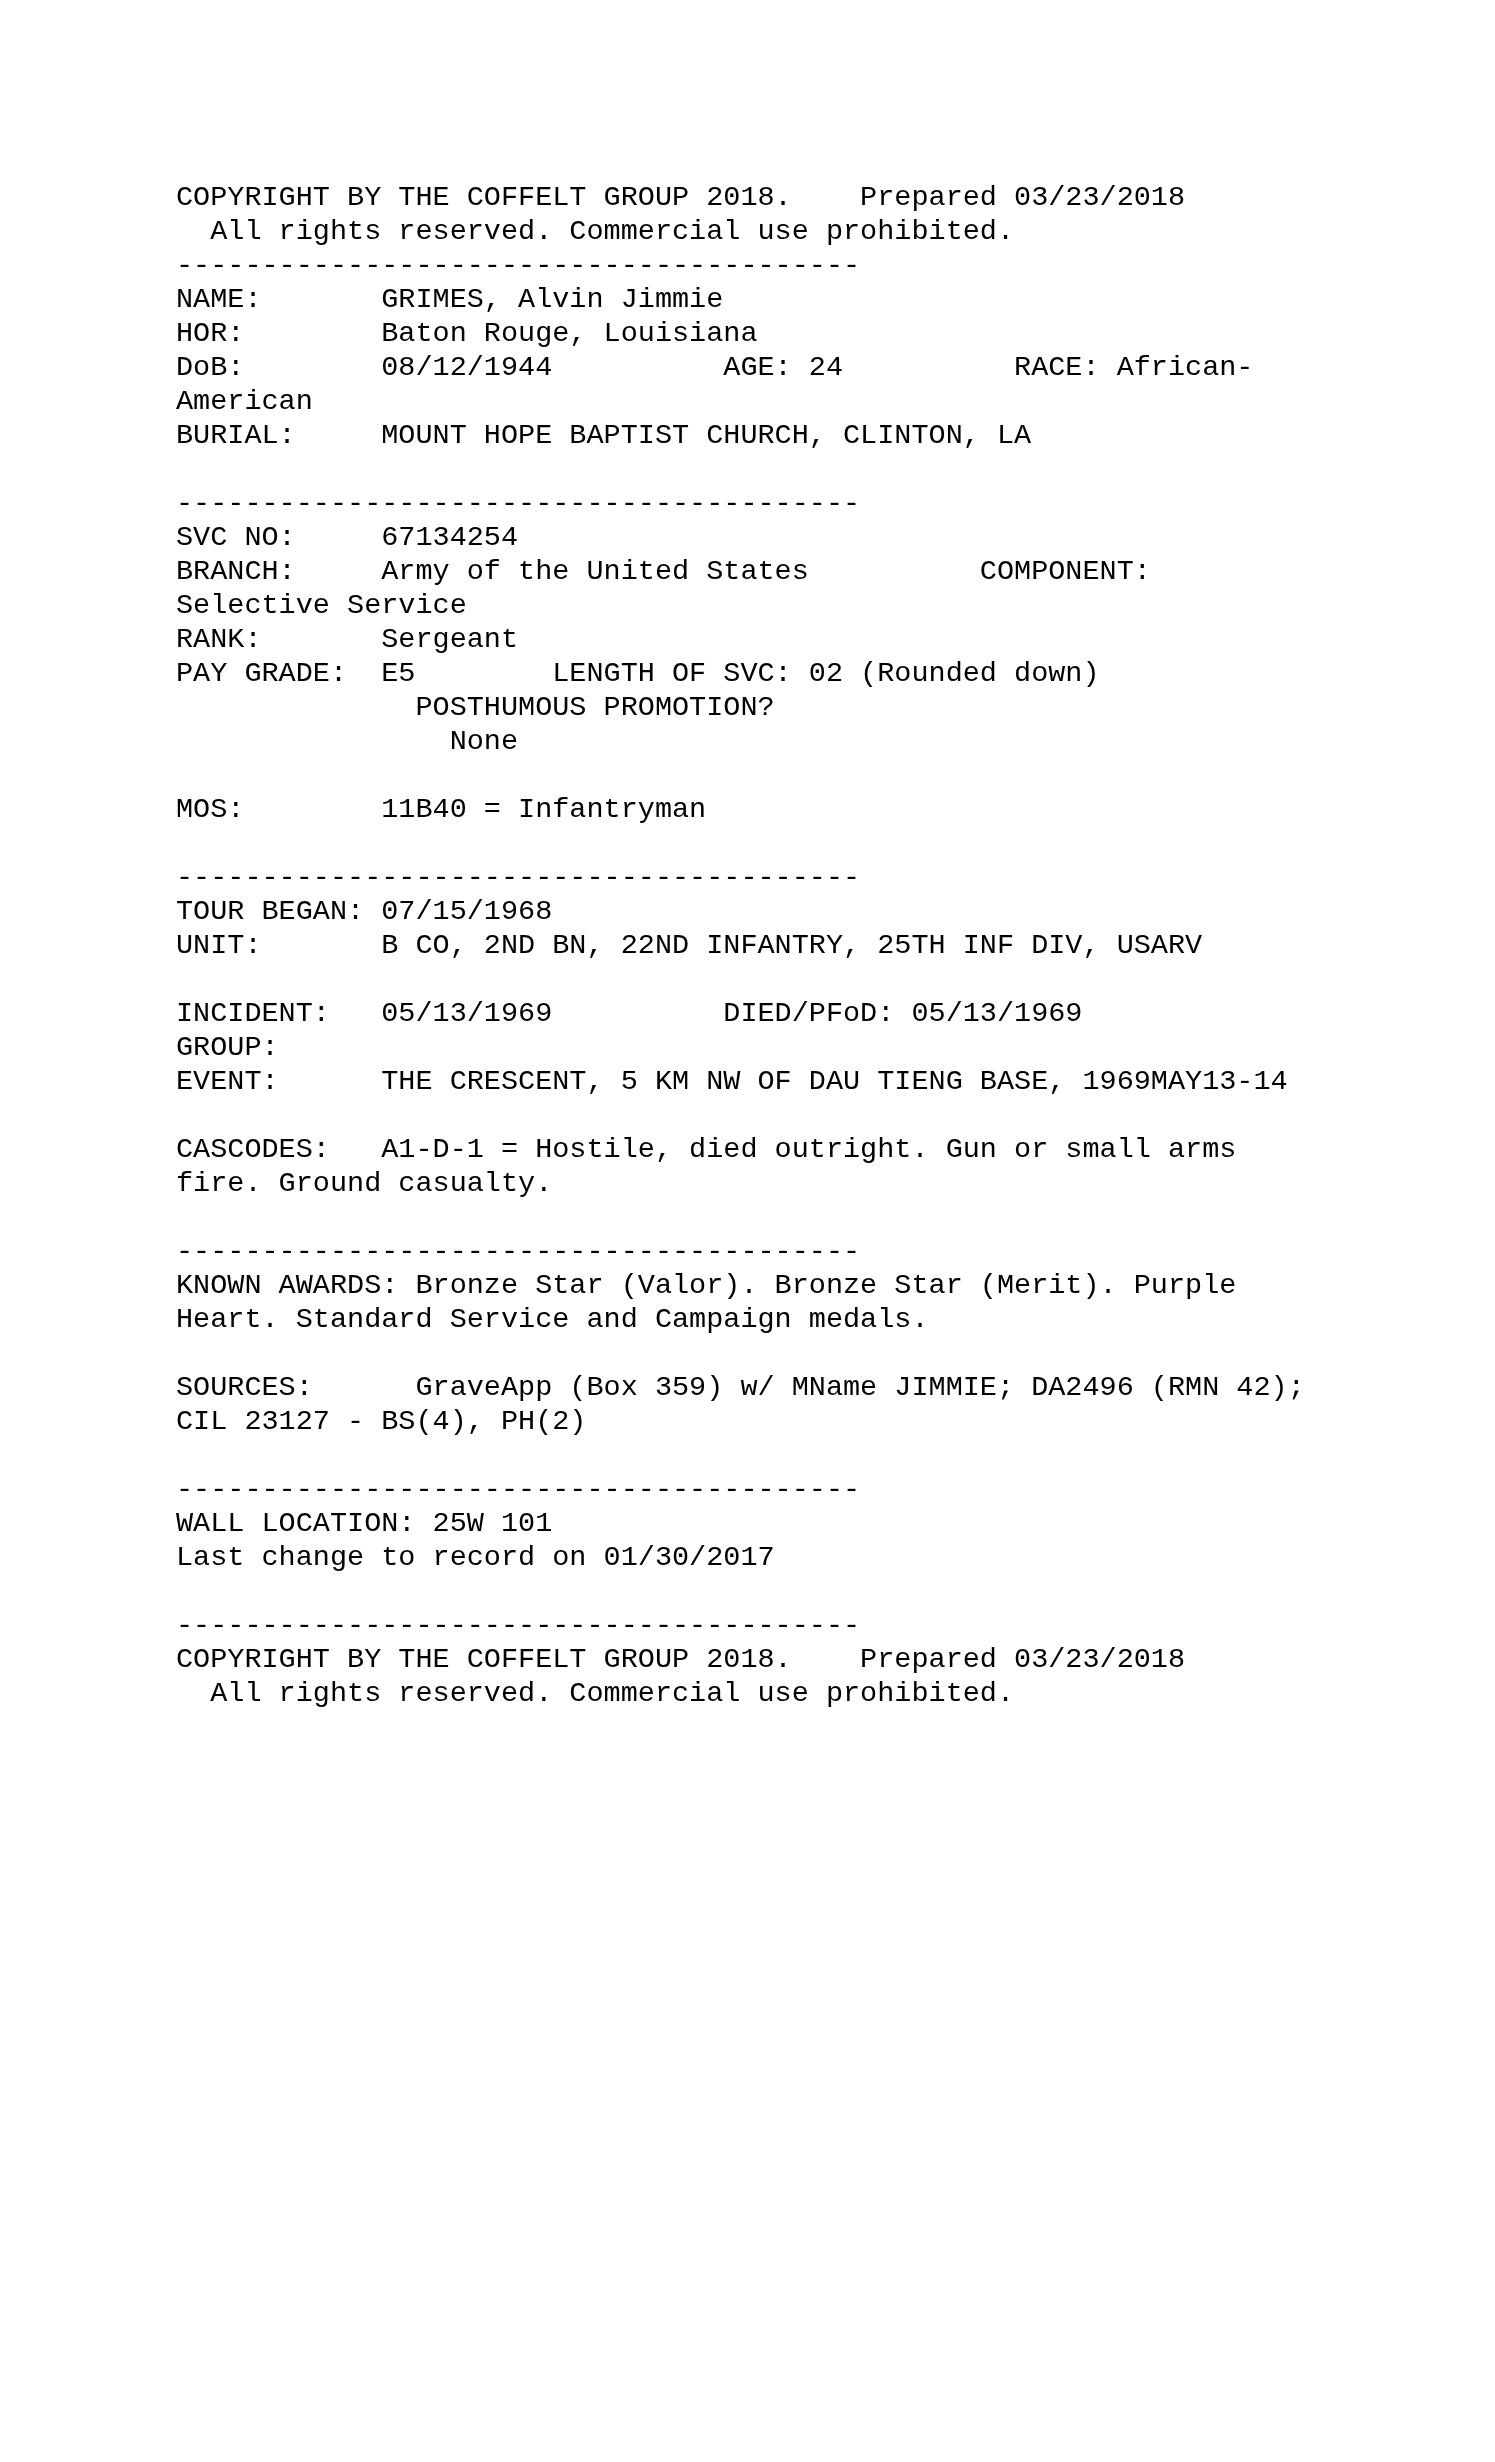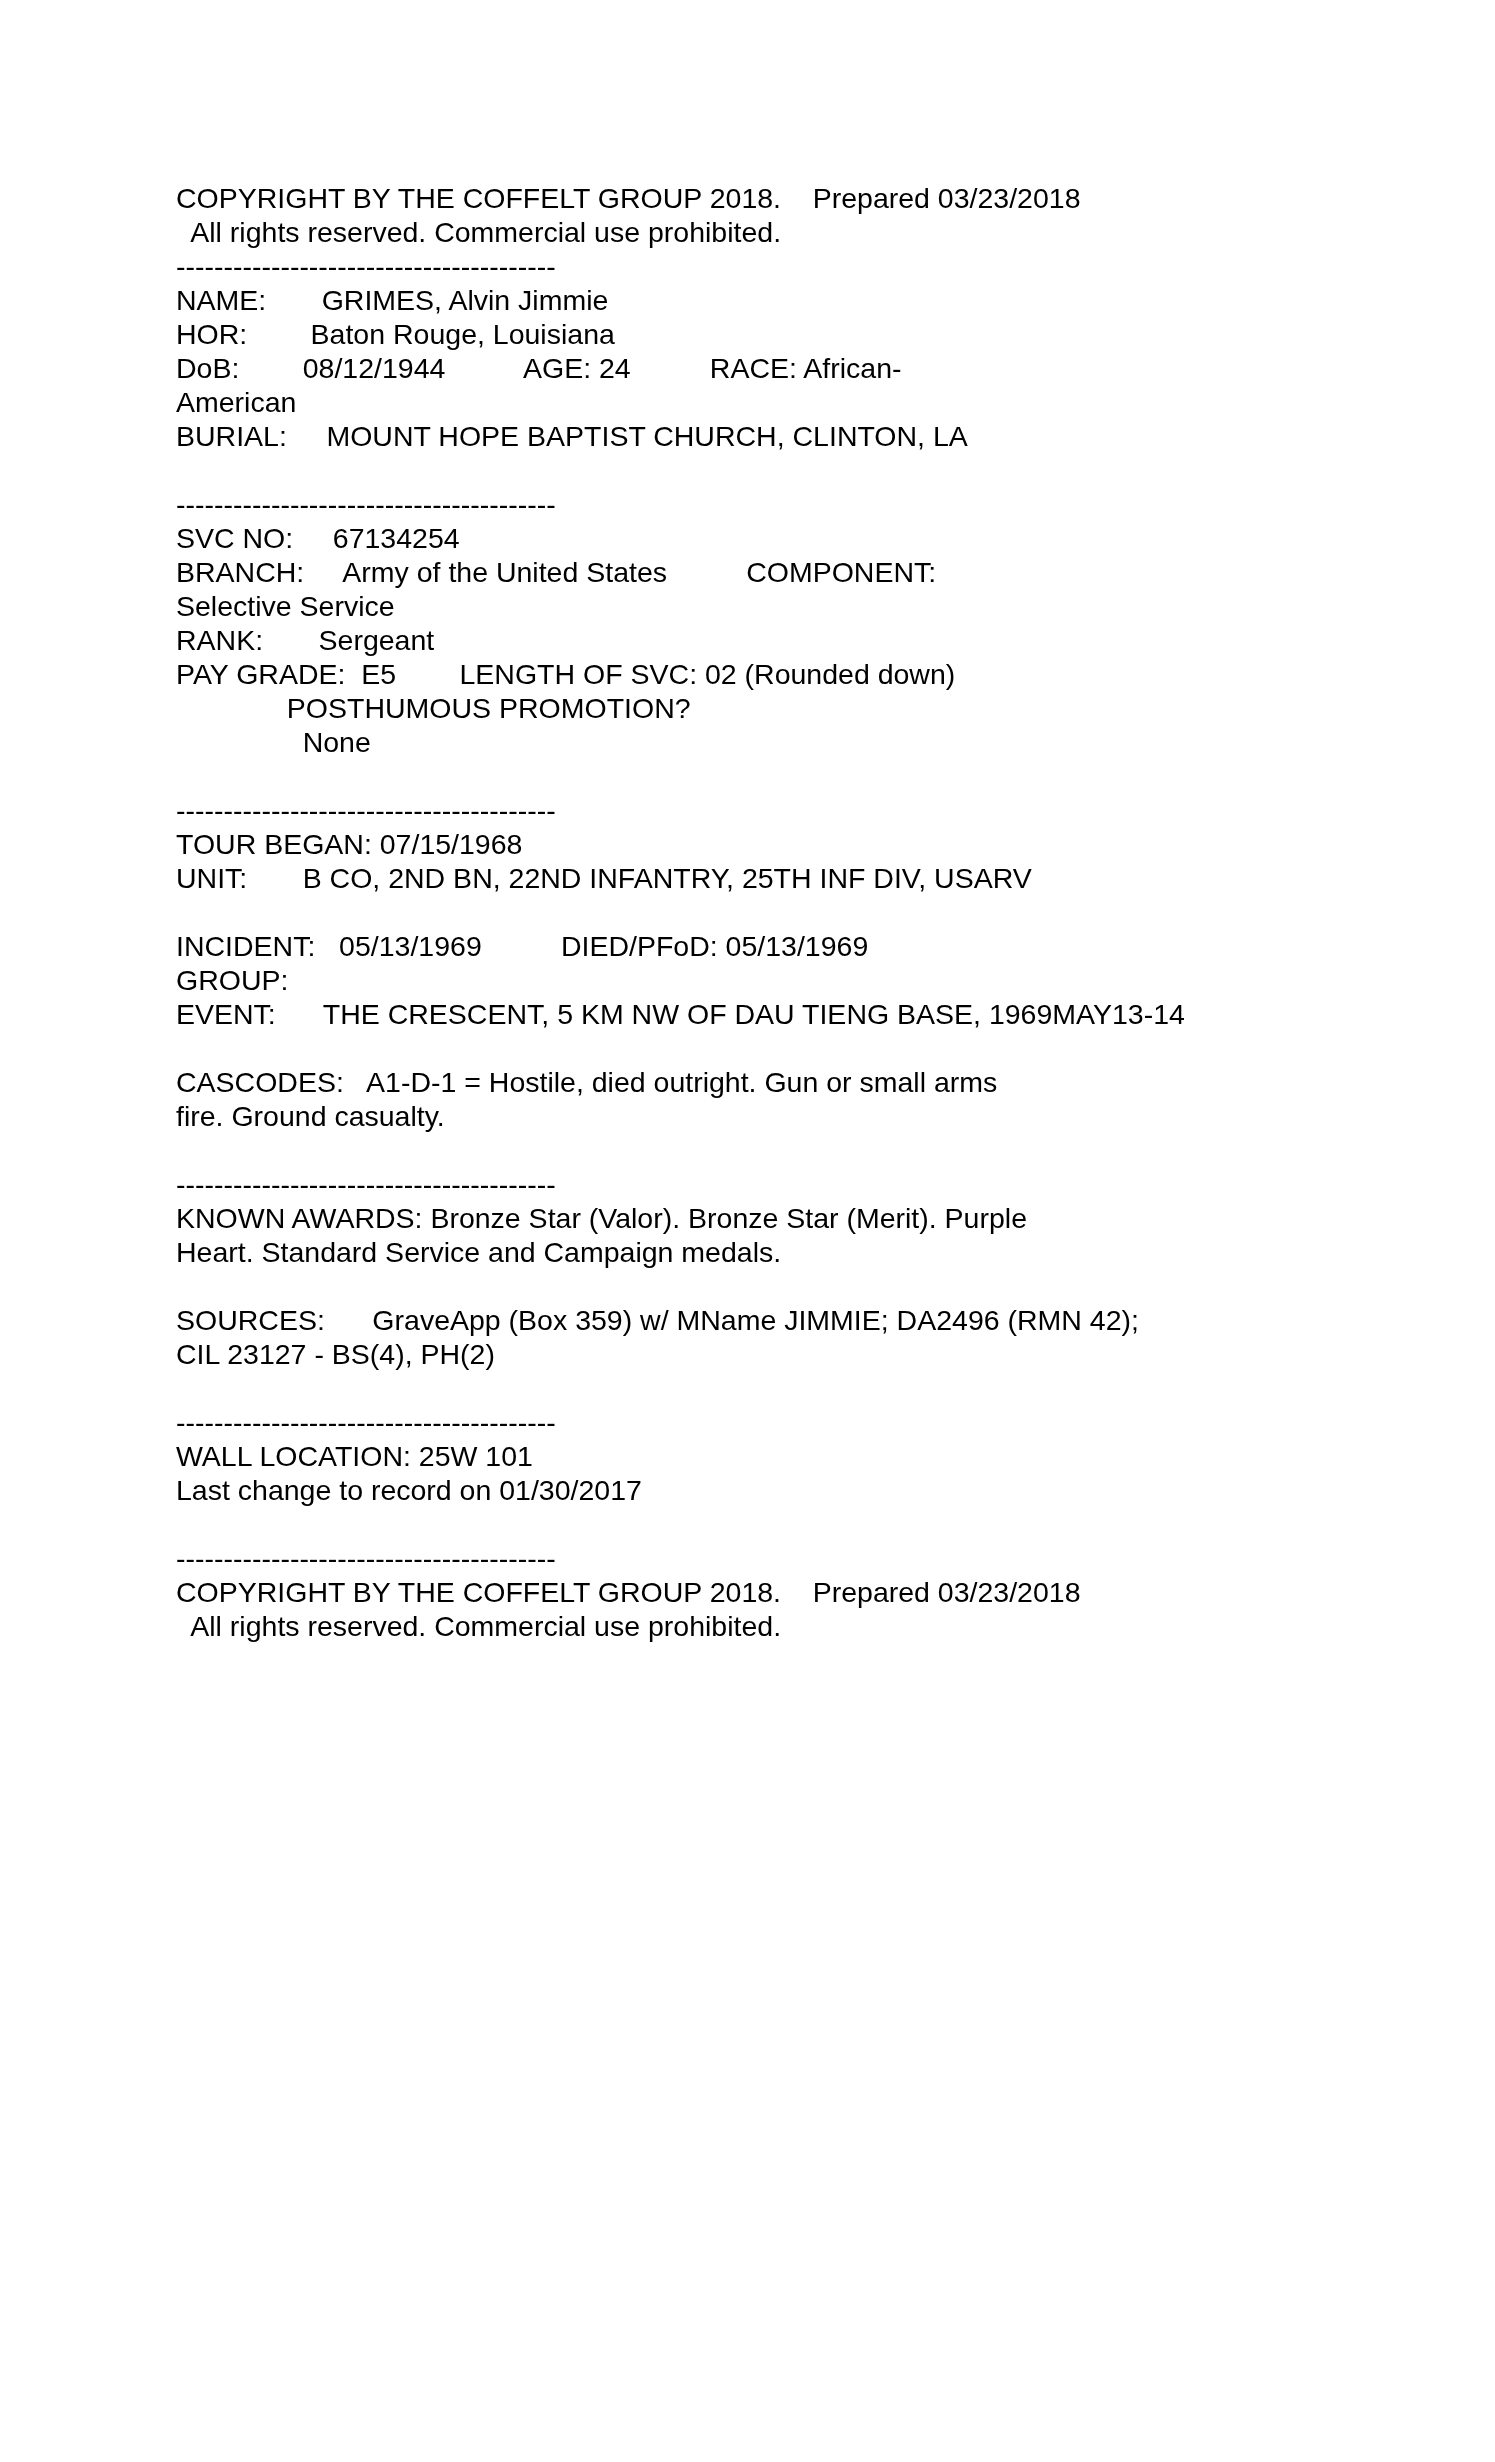--- a/index.html
+++ b/index.html
@@ -16,21 +16,21 @@
     width: 1495px;
     min-height: 2462px;
     padding: 181px 17.6px 0 176px;
     background: #ffffff;
     color: #000000;
     overflow: hidden;
   }
   pre.rec {
     margin: 0;
     padding: 0;
-    font-family: Liberation Sans, sans-serif;
+    font-family: Liberation Mono, monospace;
     font-size: 28.5px;
     line-height: 34px;
     color: #000000;
     white-space: pre;
   }
   pre.rec.gap {
     margin-top: 34px; 
   }
 </style>
 </head>
@@ -46,20 +46,21 @@
 American
 BURIAL:     MOUNT HOPE BAPTIST CHURCH, CLINTON, LA</pre>
   <pre class="rec gap">----------------------------------------
 SVC NO:     67134254
 BRANCH:     Army of the United States          COMPONENT:
 Selective Service
 RANK:       Sergeant
 PAY GRADE:  E5        LENGTH OF SVC: 02 (Rounded down)
               POSTHUMOUS PROMOTION?
                 None</pre>
+  <pre class="rec gap">MOS:        11B40 = Infantryman</pre>
   <pre class="rec gap">----------------------------------------
 TOUR BEGAN: 07/15/1968
 UNIT:       B CO, 2ND BN, 22ND INFANTRY, 25TH INF DIV, USARV</pre>
   <pre class="rec gap">INCIDENT:   05/13/1969          DIED/PFoD: 05/13/1969
 GROUP:
 EVENT:      THE CRESCENT, 5 KM NW OF DAU TIENG BASE, 1969MAY13-14</pre>
   <pre class="rec gap">CASCODES:   A1-D-1 = Hostile, died outright. Gun or small arms
 fire. Ground casualty.</pre>
   <pre class="rec gap">----------------------------------------
 KNOWN AWARDS: Bronze Star (Valor). Bronze Star (Merit). Purple

